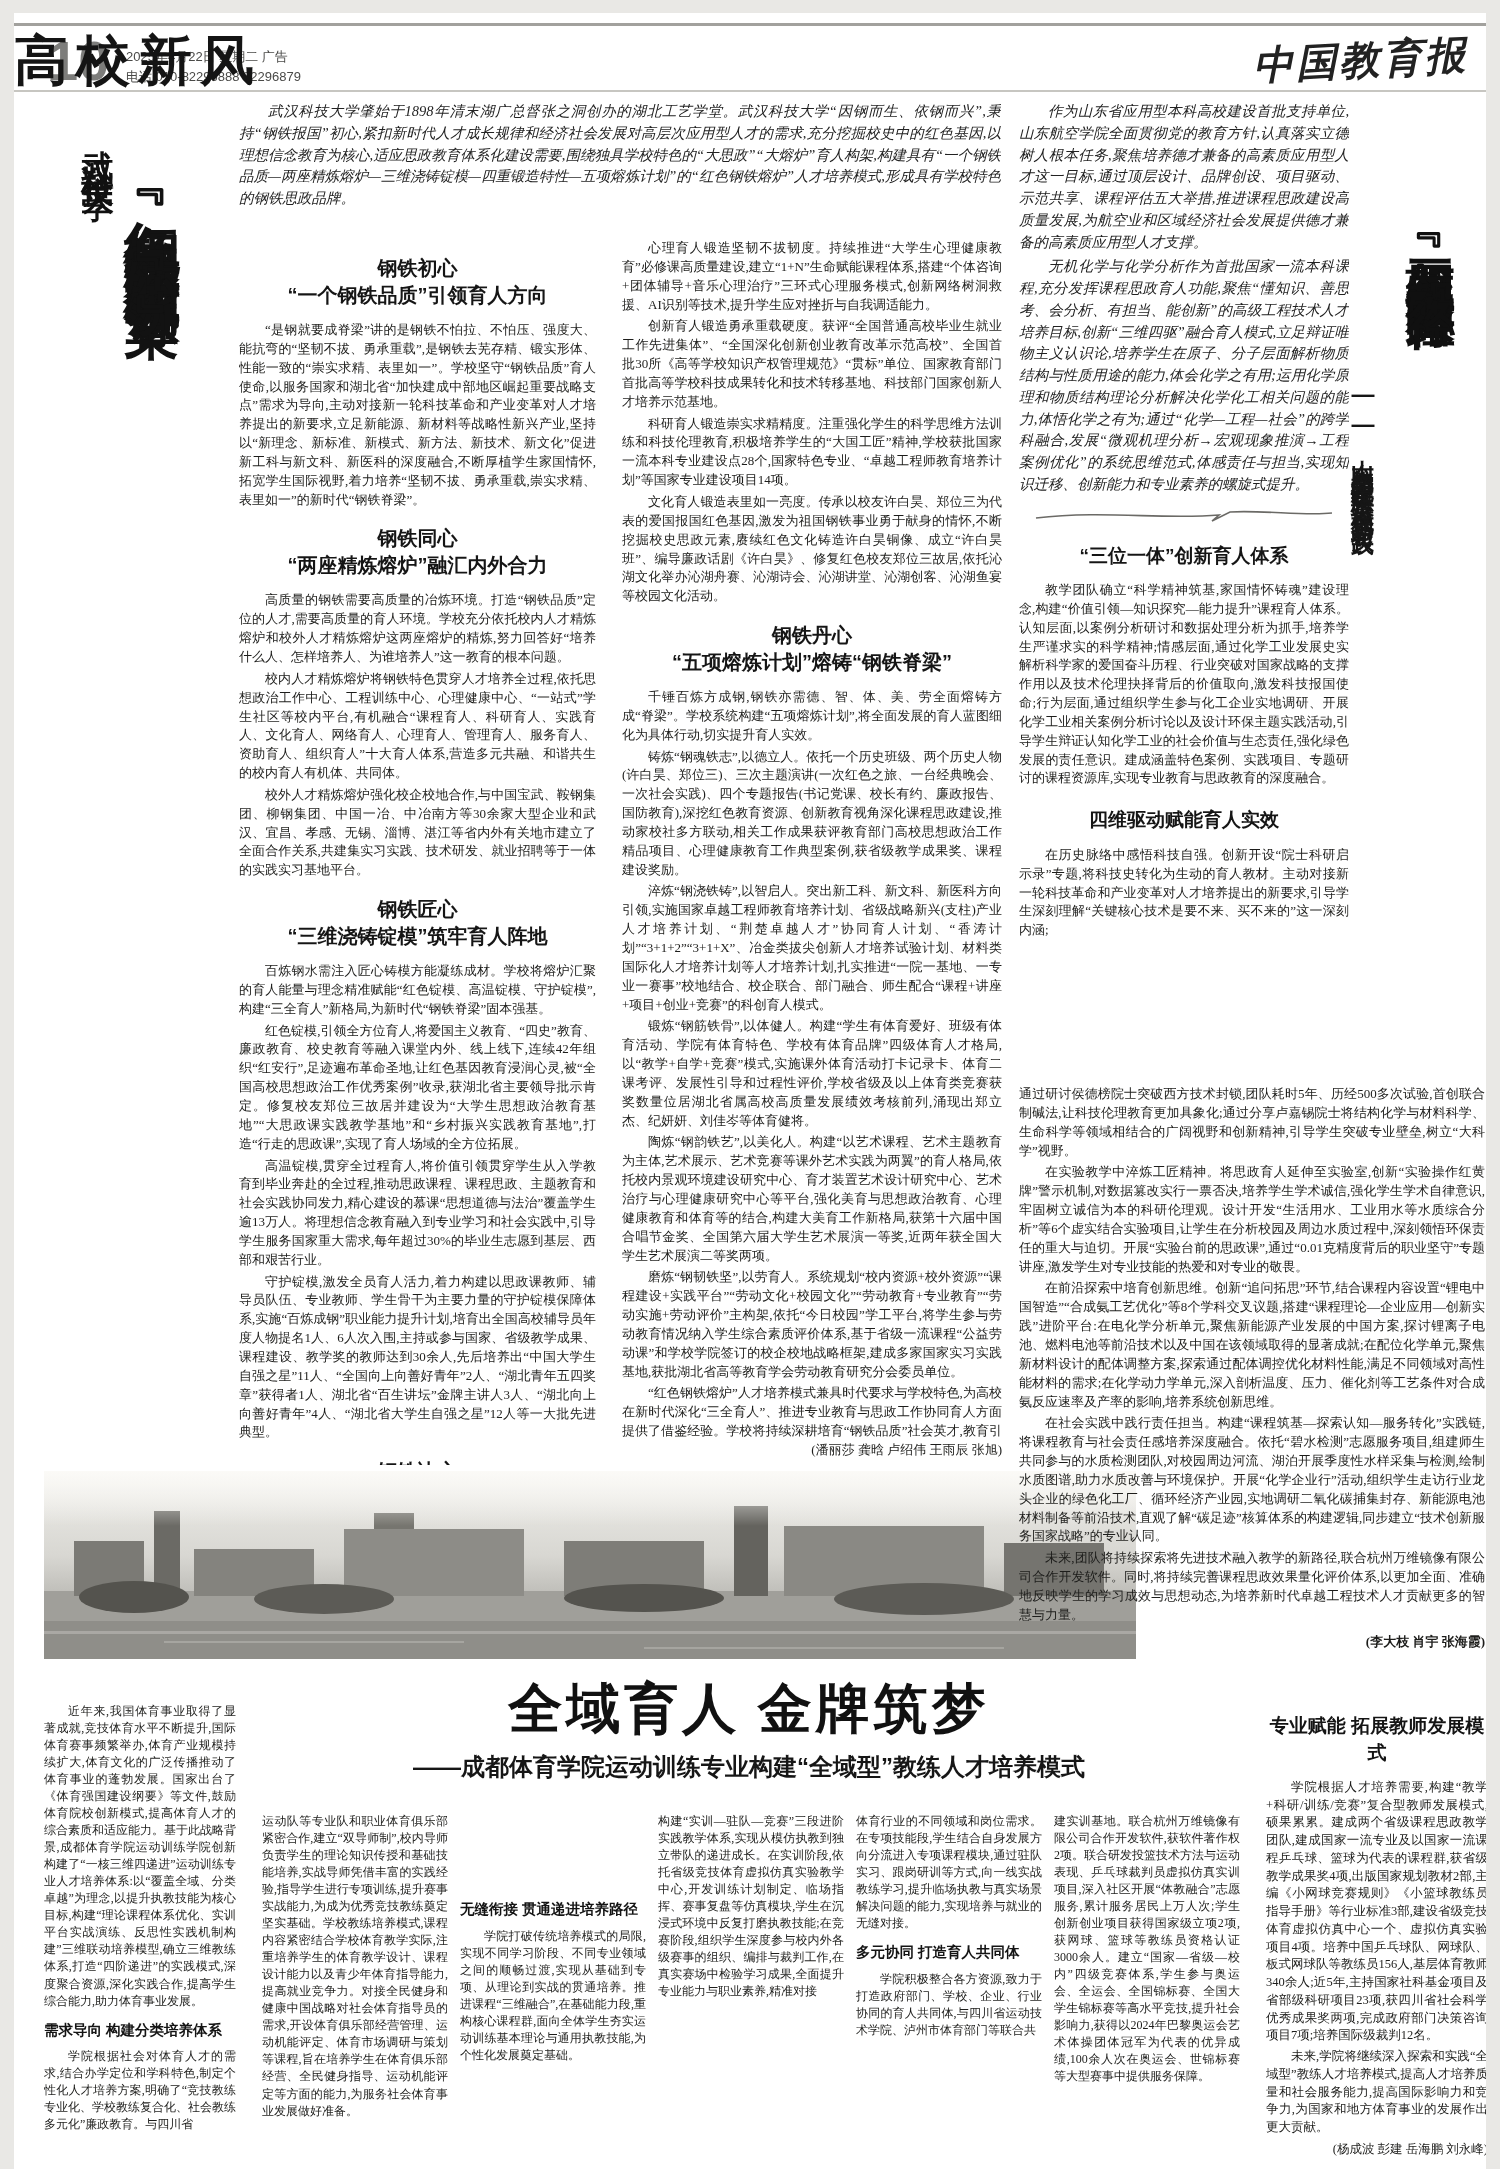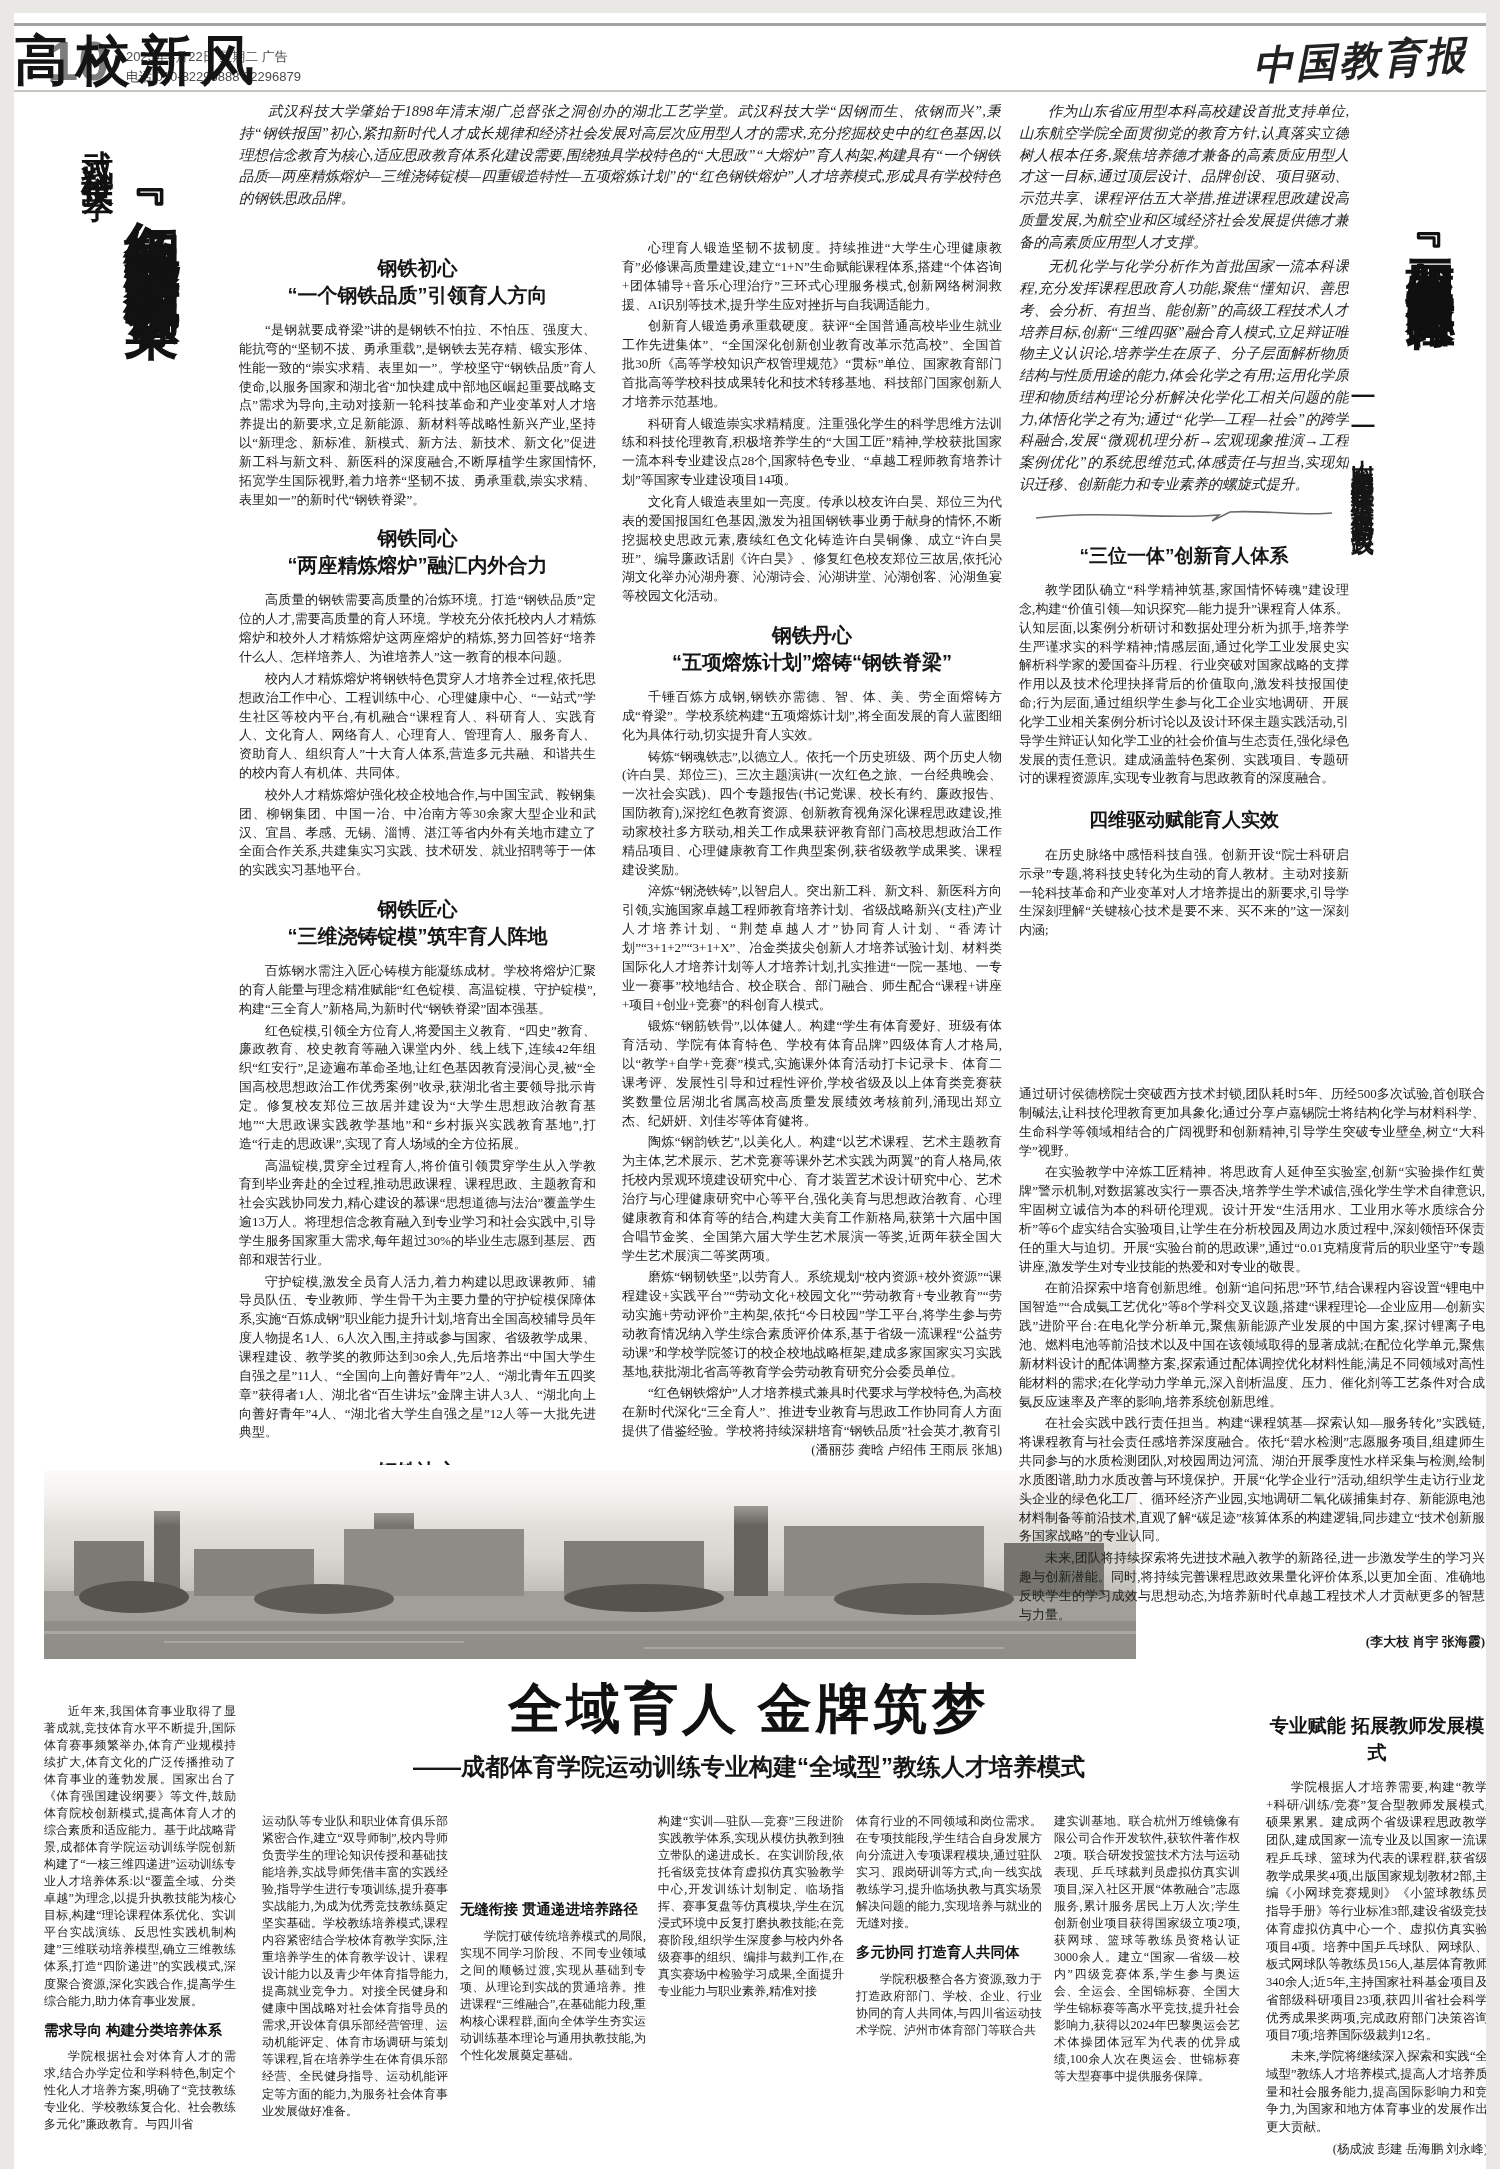--- a/index.html
+++ b/index.html
@@ -166,21 +166,21 @@
     <p class="para">教学团队确立“科学精神筑基,家国情怀铸魂”建设理念,构建“价值引领—知识探究—能力提升”课程育人体系。认知层面,以案例分析研讨和数据处理分析为抓手,培养学生严谨求实的科学精神;情感层面,通过化学工业发展史实解析科学家的爱国奋斗历程、行业突破对国家战略的支撑作用以及技术伦理抉择背后的价值取向,激发科技报国使命;行为层面,通过组织学生参与化工企业实地调研、开展化学工业相关案例分析讨论以及设计环保主题实践活动,引导学生辩证认知化学工业的社会价值与生态责任,强化绿色发展的责任意识。建成涵盖特色案例、实践项目、专题研讨的课程资源库,实现专业教育与思政教育的深度融合。</p>
     <div class="sub-head">四维驱动赋能育人实效</div>
     <p class="para">在历史脉络中感悟科技自强。创新开设“院士科研启示录”专题,将科技史转化为生动的育人教材。主动对接新一轮科技革命和产业变革对人才培养提出的新要求,引导学生深刻理解“关键核心技术是要不来、买不来的”这一深刻内涵;</p>
   </div>
 
   <div class="col" style="left:1005px;top:1072px;width:466px;height:545px;">
     <p class="para noind">通过研讨侯德榜院士突破西方技术封锁,团队耗时5年、历经500多次试验,首创联合制碱法,让科技伦理教育更加具象化;通过分享卢嘉锡院士将结构化学与材料科学、生命科学等领域相结合的广阔视野和创新精神,引导学生突破专业壁垒,树立“大科学”视野。</p>
     <p class="para">在实验教学中淬炼工匠精神。将思政育人延伸至实验室,创新“实验操作红黄牌”警示机制,对数据篡改实行一票否决,培养学生学术诚信,强化学生学术自律意识,牢固树立诚信为本的科研伦理观。设计开发“生活用水、工业用水等水质综合分析”等6个虚实结合实验项目,让学生在分析校园及周边水质过程中,深刻领悟环保责任的重大与迫切。开展“实验台前的思政课”,通过“0.01克精度背后的职业坚守”专题讲座,激发学生对专业技能的热爱和对专业的敬畏。</p>
     <p class="para">在前沿探索中培育创新思维。创新“追问拓思”环节,结合课程内容设置“锂电中国智造”“合成氨工艺优化”等8个学科交叉议题,搭建“课程理论—企业应用—创新实践”进阶平台:在电化学分析单元,聚焦新能源产业发展的中国方案,探讨锂离子电池、燃料电池等前沿技术以及中国在该领域取得的显著成就;在配位化学单元,聚焦新材料设计的配体调整方案,探索通过配体调控优化材料性能,满足不同领域对高性能材料的需求;在化学动力学单元,深入剖析温度、压力、催化剂等工艺条件对合成氨反应速率及产率的影响,培养系统创新思维。</p>
     <p class="para">在社会实践中践行责任担当。构建“课程筑基—探索认知—服务转化”实践链,将课程教育与社会责任感培养深度融合。依托“碧水检测”志愿服务项目,组建师生共同参与的水质检测团队,对校园周边河流、湖泊开展季度性水样采集与检测,绘制水质图谱,助力水质改善与环境保护。开展“化学企业行”活动,组织学生走访行业龙头企业的绿色化工厂、循环经济产业园,实地调研二氧化碳捕集封存、新能源电池材料制备等前沿技术,直观了解“碳足迹”核算体系的构建逻辑,同步建立“技术创新服务国家战略”的专业认同。</p>
-    <p class="para">未来,团队将持续探索将先进技术融入教学的新路径,进一步激发学生的学习兴趣与创新潜能。同时,将持续完善课程思政效果量化评价体系,以更加全面、准确地反映学生的学习成效与思想动态,为培养新时代卓越工程技术人才贡献更多的智慧与力量。</p>
+    <p class="para">未来,团队将持续探索将先进技术融入教学的新路径,联合杭州万维镜像有限公司合作开发软件。同时,将持续完善课程思政效果量化评价体系,以更加全面、准确地反映学生的学习成效与思想动态,为培养新时代卓越工程技术人才贡献更多的智慧与力量。</p>
   </div>
   <div class="byline" style="left:1005px;top:1620px;width:466px;font-weight:bold;">(李大枝  肖宇  张海霞)</div>
 
   <div class="abs b-title">全域育人  金牌筑梦</div>
   <div class="abs b-sub">——成都体育学院运动训练专业构建“全域型”教练人才培养模式</div>
 
   <div class="bcol" style="left:30px;top:1690px;width:192px;height:472px;">
     <p class="para">近年来,我国体育事业取得了显著成就,竞技体育水平不断提升,国际体育赛事频繁举办,体育产业规模持续扩大,体育文化的广泛传播推动了体育事业的蓬勃发展。国家出台了《体育强国建设纲要》等文件,鼓励体育院校创新模式,提高体育人才的综合素质和适应能力。基于此战略背景,成都体育学院运动训练学院创新构建了“一核三维四递进”运动训练专业人才培养体系:以“覆盖全域、分类卓越”为理念,以提升执教技能为核心目标,构建“理论课程体系优化、实训平台实战演练、反思性实践机制构建”三维联动培养模型,确立三维教练体系,打造“四阶递进”的实践模式,深度聚合资源,深化实践合作,提高学生综合能力,助力体育事业发展。</p>
     <div class="b-head">需求导向  构建分类培养体系</div>
     <p class="para">学院根据社会对体育人才的需求,结合办学定位和学科特色,制定个性化人才培养方案,明确了“竞技教练专业化、学校教练复合化、社会教练多元化”廉政教育。与四川省</p>

